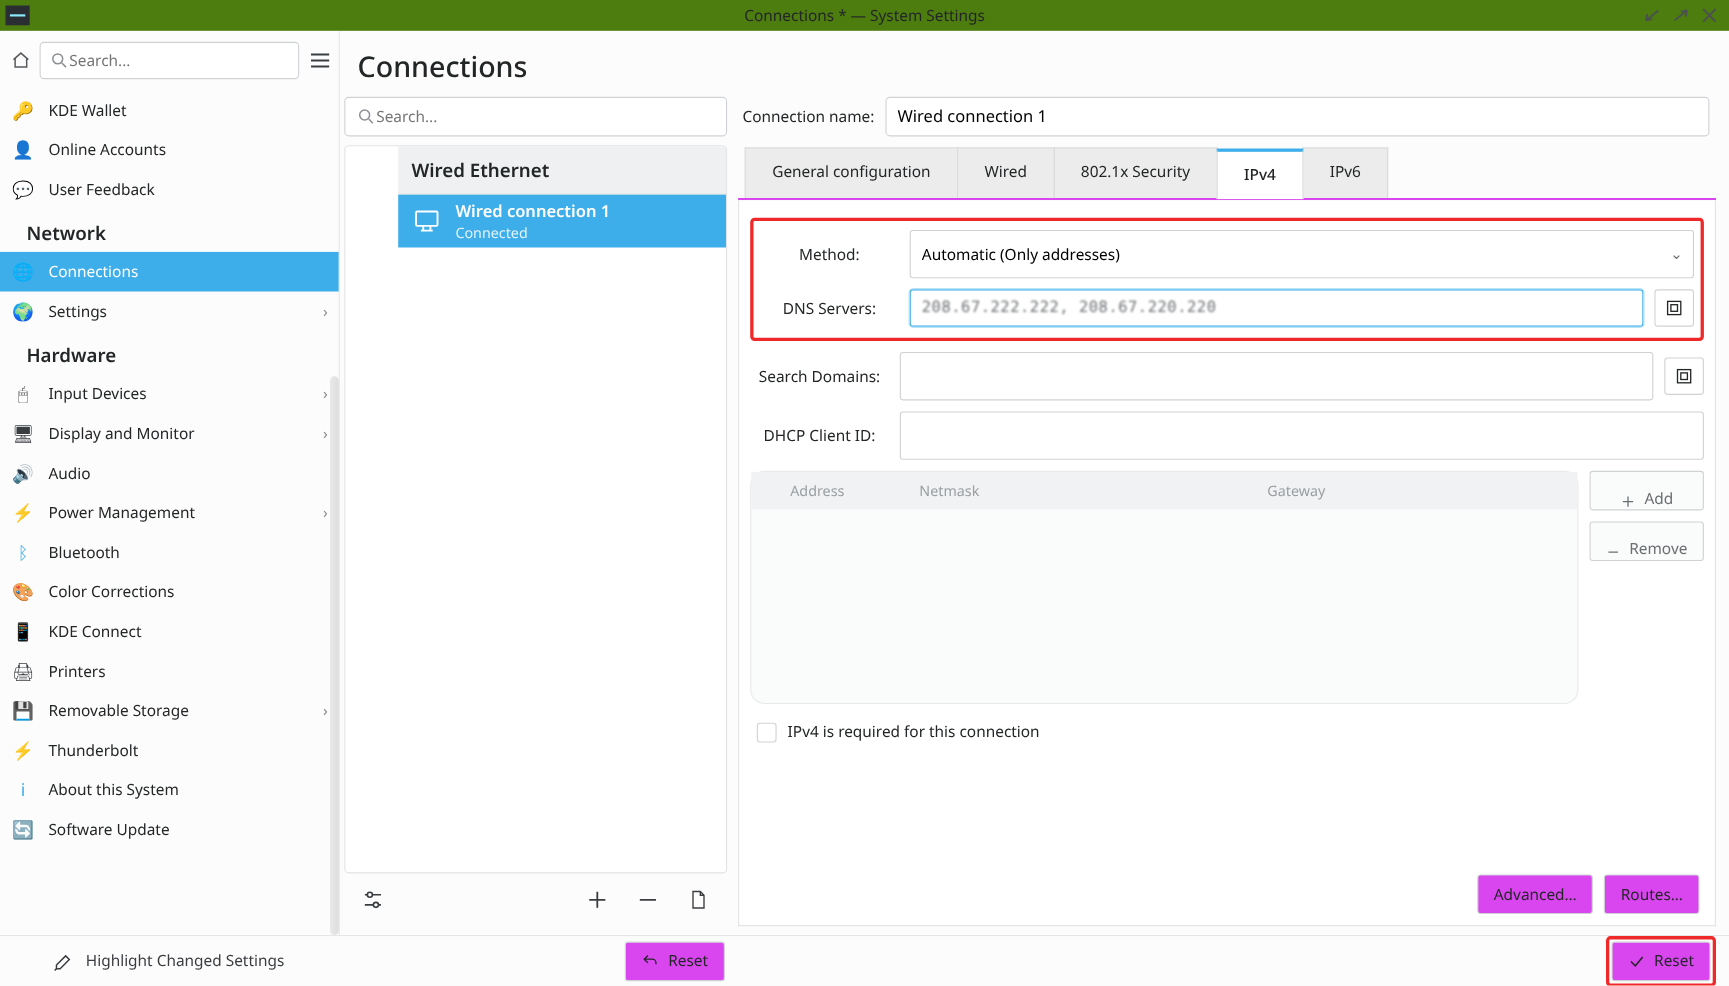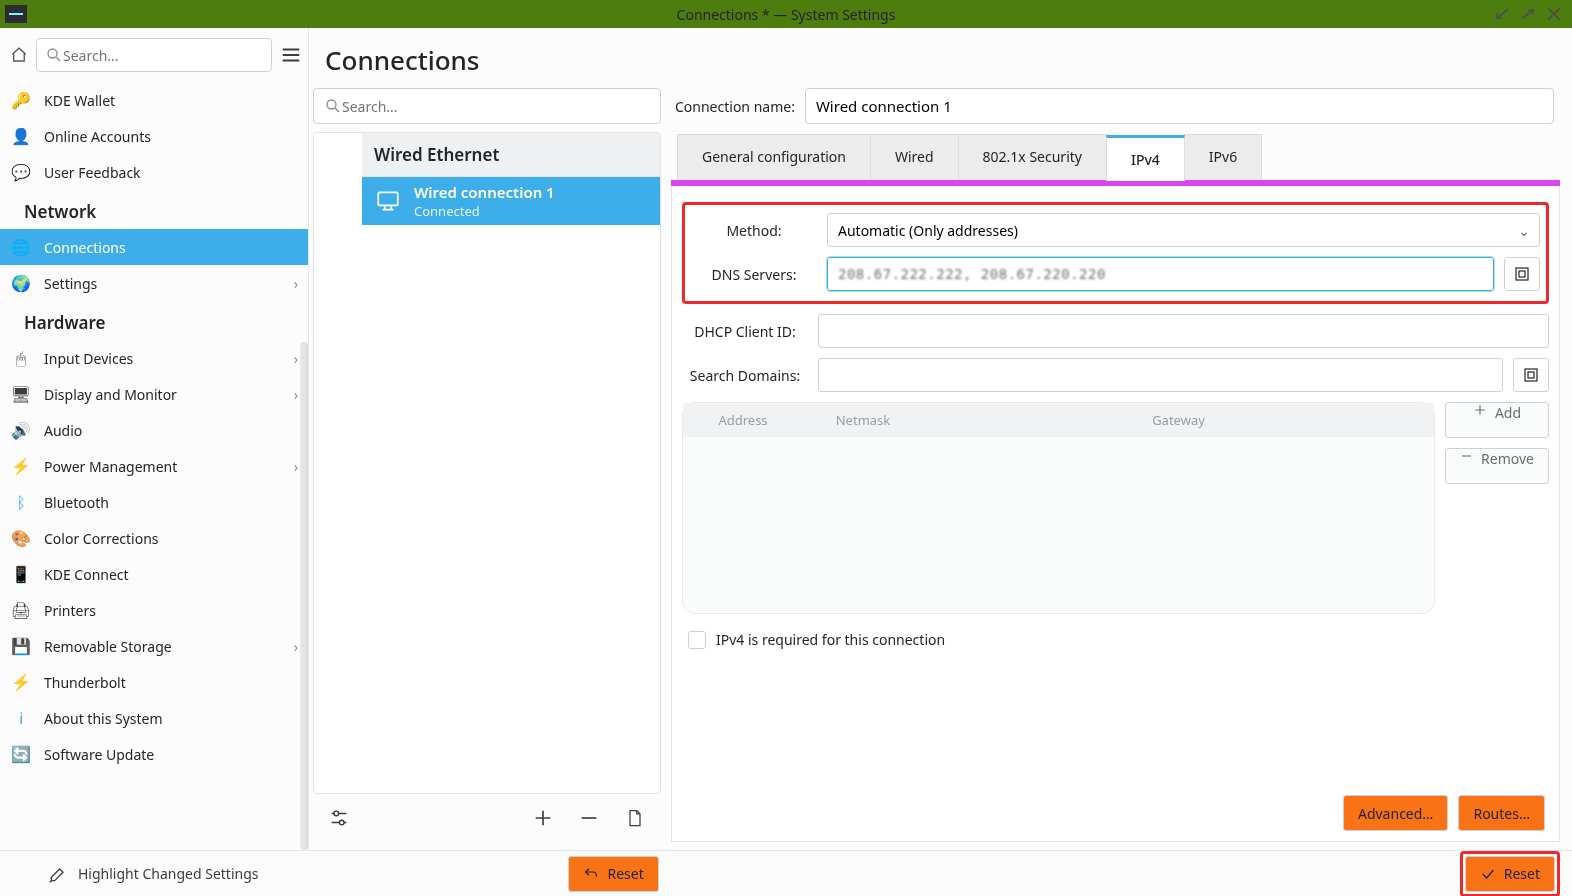--- a/index.html
+++ b/index.html
@@ -55,58 +55,58 @@
 .conn-toolbar { display:flex; align-items:center; gap:18px; padding:10px 12px; justify-content:flex-start; margin-left:4px;}
 .conn-toolbar .spacer { flex:1; }
 .tool-btn { width:28px; height:28px; display:flex; align-items:center; justify-content:center; color:#3a3d40; cursor:pointer; }
 
 
 .detail-panel { flex:1; display:flex; flex-direction:column; min-width:0; }
 .name-row { display:flex; align-items:center; gap:10px; padding:0 6px 10px 0; }
 .name-row label { padding-left:4px; }
 .name-row input { flex:1; height:36px; border:1px solid #cfd2d4; border-radius:4px; padding:0 10px; font-size:15px; }
 
-.tabs { display:flex; gap:0; border-bottom:6px solid #d946ef; padding-left:6px; }
+.tabs { display:flex; gap:0; border-bottom:2px solid #d946ef; padding-left:6px; }
 .tab { padding:12px 24px; background:#ececec; color:#232627; cursor:pointer; border:1px solid #d9dbdc; border-bottom:none; margin-right:-1px; }
 .tab.active { background:#fff; border-top:3px solid #3daee9; font-weight:500; position:relative; top:1px; }
 
 .form-area { background:#fff; border:1px solid #e1e3e4; border-top:none; padding:16px 10px 10px; display:flex; flex-direction:column; gap:10px; min-height:0; flex:1; }
 
 .highlight-box { border:3px solid #ef2929; border-radius:4px; padding:8px 6px 10px; display:flex; flex-direction:column; gap:10px; }
 
 .form-row { display:flex; align-items:center; gap:10px; }
 .form-row .lbl { width:126px; text-align:center; color:#232627; }
-.form-row select, .form-row input.txt { flex:1; height:34px; border:1px solid #cfd2d4; border-radius:3px; padding:0 10px; font-size:14px; background:#fff; }
+.form-row select, .form-row input.txt { flex:1; height:44px; border:1px solid #cfd2d4; border-radius:3px; padding:0 10px; font-size:14px; background:#fff; }
 .form-row select { appearance:none; -webkit-appearance:none; background-image: none; }
 .select-wrap { position:relative; flex:1; display:flex; }
 .select-wrap .chev-dn { position:absolute; right:10px; top:50%; transform:translateY(-50%); color:#6a6e71; pointer-events:none; }
 .icon-btn { width:36px; height:34px; border:1px solid #cfd2d4; border-radius:3px; background:#fff; display:flex; align-items:center; justify-content:center; cursor:pointer; }
 
 .dns-focus { border:1px solid #3daee9; outline:1px solid #a7dcf5; }
 .dns-val { user-select:none; color:#6b6f72; letter-spacing:.5px; font-family: monospace; filter: blur(1.2px); }
 
 .addr-table { border:1px solid #e8e9ea; border-radius:13px; height:212px; display:flex; flex-direction:column; background:#fafbfb; }
 .addr-head { display:flex; background:#f1f2f3; color:#9a9ea1; font-size:13px; }
 .addr-head div { padding:8px 0; text-align:center; }
 .col-a { width:120px; } .col-n { width:120px; } .col-g { flex:1; }
 
 .addr-side { display:flex; gap:10px; }
 .addr-main { flex:1; }
 .addr-btns { width:104px; display:flex; flex-direction:column; gap:10px; }
-.btn { height:36px; border:1px solid #cfd2d4; border-radius:3px; background:#fafbfb; display:flex; align-items:flex-start; justify-content:center; gap:8px; color:#6a6e71; cursor:pointer; padding:0 14px; }
+.btn { height:36px; border:1px solid #cfd2d4; border-radius:3px; background:#fafbfb; display:flex; align-items:flex-end; justify-content:center; gap:8px; color:#6a6e71; cursor:pointer; padding:0 14px; }
 
 .chk-row { display:flex; align-items:center; gap:10px; padding:6px 0 2px 6px; }
 .chk-row .box { width:18px; height:18px; border:1px solid #cfd2d4; border-radius:3px; background:#fff; }
 
 
 .bottom-bar { height:46px; border-top:1px solid #e5e5e5; display:flex; align-items:center; padding:0 12px; background:#fcfcfc; }
 .bottom-left { display:flex; align-items:center; gap:10px; color:#3a3d40; cursor:pointer; padding-left:36px; }
 .bottom-bar .spacer { flex:1; }
 .reset-btn-wrap { margin-left: 310px; }
-.btn-plain { height:36px; border:1px solid #cfd2d4; border-radius:3px; background:#f97316; display:flex; align-items:center; gap:8px; padding:0 14px; cursor:pointer; }
+.btn-plain { height:36px; border:1px solid #cfd2d4; border-radius:3px; background:#d946ef; display:flex; align-items:center; gap:8px; padding:0 14px; cursor:pointer; }
 .apply-hi { border:3px solid #ef2929; border-radius:4px; padding:2px; }
 .detail-bottom { display:flex; gap:10px; justify-content:flex-end; padding:10px 4px 0 0; }
 
 svg { display:block; }
 
 
 .ico { width:18px; height:18px; }
 </style>
 </head>
 <body>
@@ -333,33 +333,33 @@
               <div class="icon-btn">
                 <svg viewBox="0 0 24 24" width="18" height="18">
                     <rect x="4" y="4" width="16" height="16" fill="none" stroke="currentColor" stroke-width="1.6"></rect>
                     <rect x="8" y="8" width="8" height="8" fill="none" stroke="currentColor" stroke-width="1.6"></rect>
                   </svg>
               </div>
             </div>
           </div>
 
           <div class="form-row">
-            <div class="lbl">DHCP Client ID:</div>
-            <input class="txt" value="" style="">
-          </div>
-
-          <div class="form-row">
             <div class="lbl">Search Domains:</div>
             <input class="txt" value="" style="">
             <div class="icon-btn">
               <svg viewBox="0 0 24 24" width="18" height="18">
                   <rect x="4" y="4" width="16" height="16" fill="none" stroke="currentColor" stroke-width="1.6"></rect>
                   <rect x="8" y="8" width="8" height="8" fill="none" stroke="currentColor" stroke-width="1.6"></rect>
                 </svg>
             </div>
+          </div>
+
+          <div class="form-row">
+            <div class="lbl">DHCP Client ID:</div>
+            <input class="txt" value="" style="">
           </div>
 
           <div class="addr-side">
             <div class="addr-main">
               <div class="addr-table">
                 <div class="addr-head">
                   <div class="col-a">Address</div>
                   <div class="col-n">Netmask</div>
                   <div class="col-g">Gateway</div>
                 </div>

